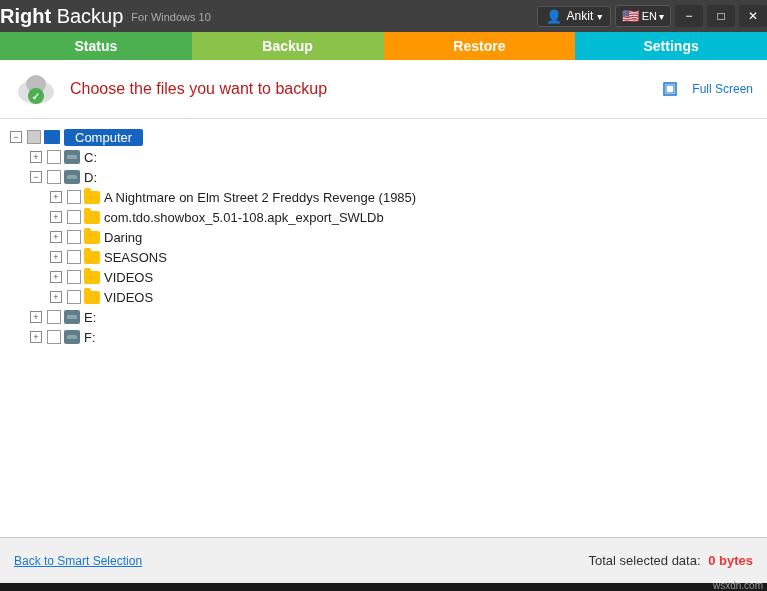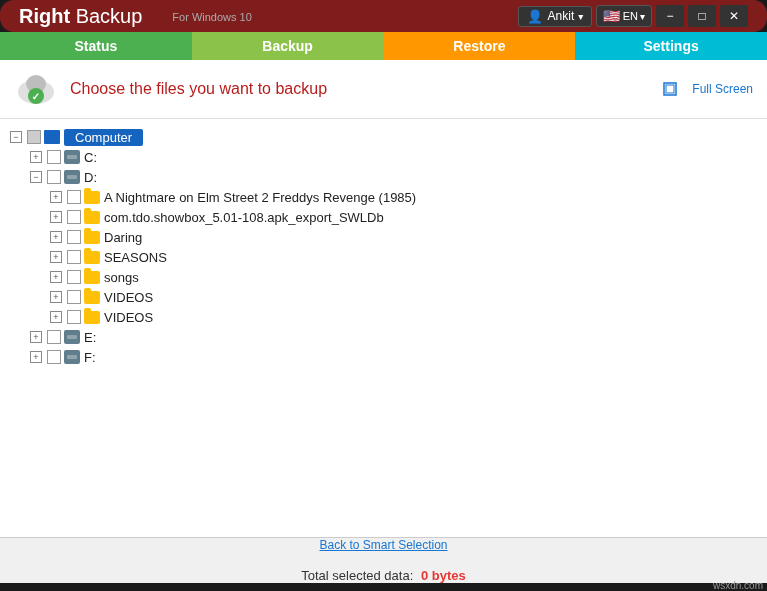--- a/index.html
+++ b/index.html
@@ -8,28 +8,27 @@
       height: 591px;
       font-family: 'Segoe UI', Arial, sans-serif;
       font-size: 13px;
       background: #1a1a1a;
       overflow: hidden;
       position: relative;
     }
 
     
     #titlebar {
-      background: #7f1d1d;
+      background: #404040;
       height: 32px;
       display: flex;
       align-items: center;
       justify-content: space-between;
-      padding: 0 19px;
-      color: white;
-      border-radius: 14px;
+      padding: 0 0;
+      color: white;
     }
     #titlebar-left {
       display: flex;
       align-items: center;
       gap: 8px;
     }
     #app-title {
       font-size: 20px;
       color: white;
     }
@@ -256,23 +255,22 @@
     .indent-1 { margin-left: 24px; }
     .indent-2 { margin-left: 44px; }
 
     
     #footer {
       background: #f0f0f0;
       height: 46px;
       display: flex;
       align-items: center;
       justify-content: space-between;
-      padding: 0 24px;
+      padding: 0 14px;
       border-top: 1px solid #ccc;
-      flex-direction: column;
     }
     #back-link {
       color: #1976d2;
       font-size: 12px;
       text-decoration: underline;
       cursor: pointer;
     }
     #total-data {
       font-size: 13px;
       color: #333;
@@ -304,21 +302,21 @@
     }
   </style>
 </head>
 <body>
 
 <div id="titlebar">
   <div id="titlebar-left">
     <span id="app-title">
       <span class="right">Right</span><span class="backup"> Backup</span>
     </span>
-    <span style="color:#aaa; font-size:11px; margin-top:2px;margin-left:22px;">For Windows 10</span>
+    <span style="color:#aaa; font-size:11px; margin-top:2px;">For Windows 10</span>
   </div>
   <div id="titlebar-controls">
     <div class="user-badge">
       <span style="font-size:13px;">👤</span>
       <span>Ankit</span>
       <span style="font-size:10px;">▾</span>
     </div>
     <div class="lang-badge">
       <span style="font-size:14px;">🇺🇸</span>
       <span>EN</span>
@@ -428,28 +426,20 @@
 
     <div class="tree-node indent-2">
       <span class="tree-expander plus"></span>
       <span class="tree-checkbox"></span>
       <span class="tree-icon">
           <div class="folder-icon"></div>
         </span>
       <span class="node-label">SEASONS</span>
     </div>
 
-    <div class="tree-node indent-2">
-      <span class="tree-expander plus"></span>
-      <span class="tree-checkbox"></span>
-      <span class="tree-icon">
-          <div class="folder-icon"></div>
-        </span>
-      <span class="node-label">songs</span>
-    </div>
 
     <div class="tree-node indent-2">
       <span class="tree-expander plus"></span>
       <span class="tree-checkbox"></span>
       <span class="tree-icon">
           <div class="folder-icon" style="background:#ffc107;"></div>
         </span>
       <span class="node-label">VIDEOS</span>
     </div>
 

